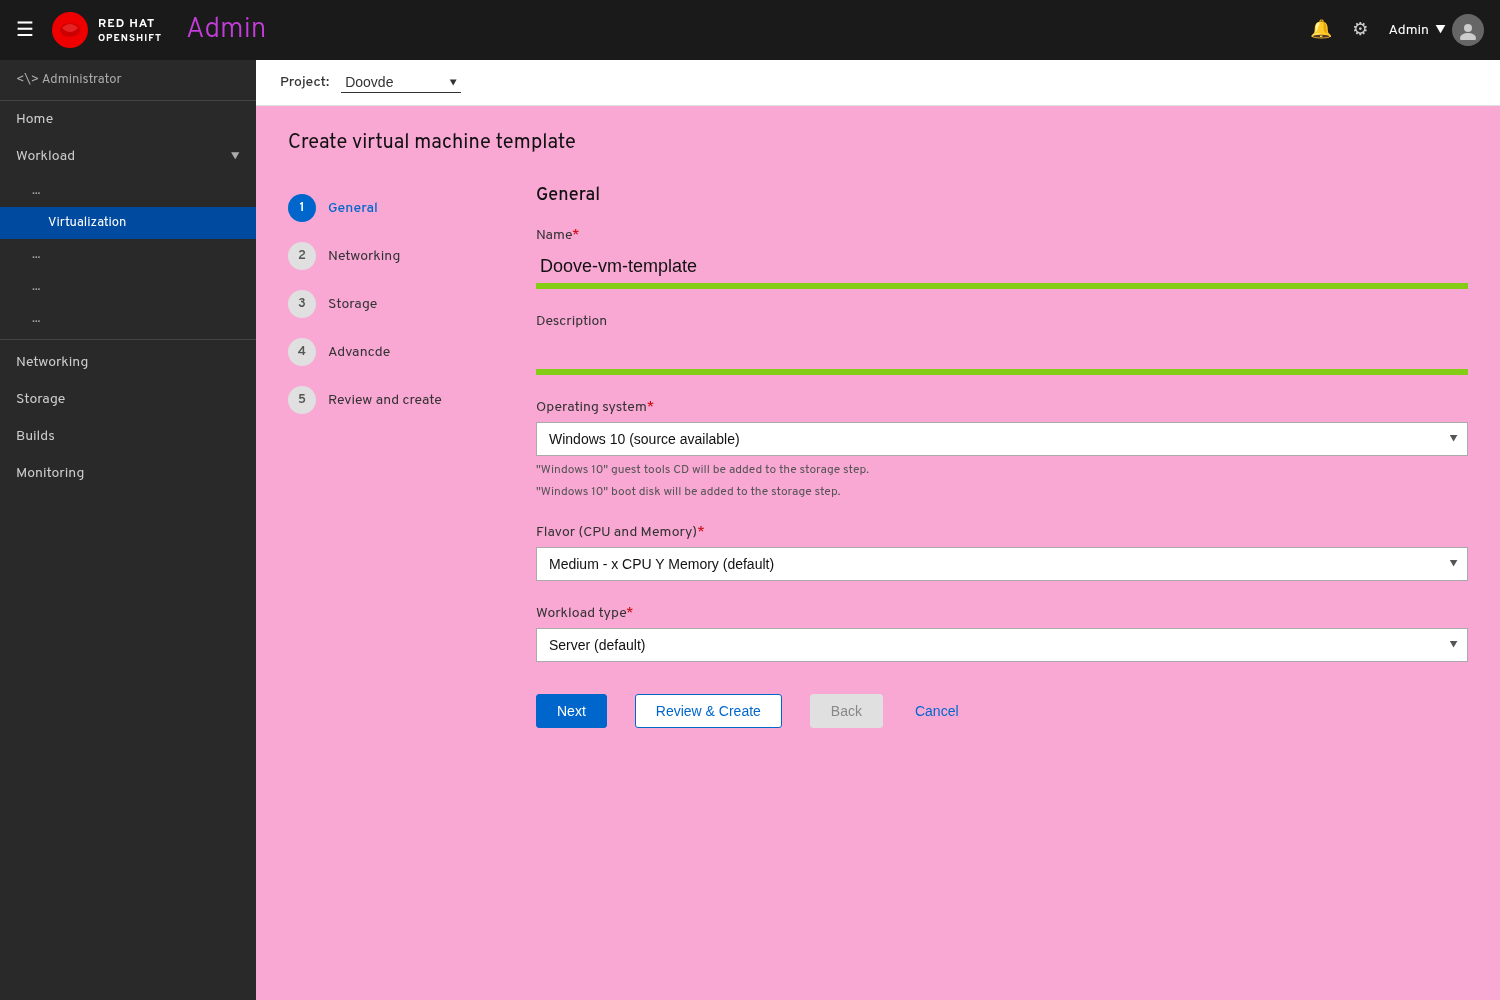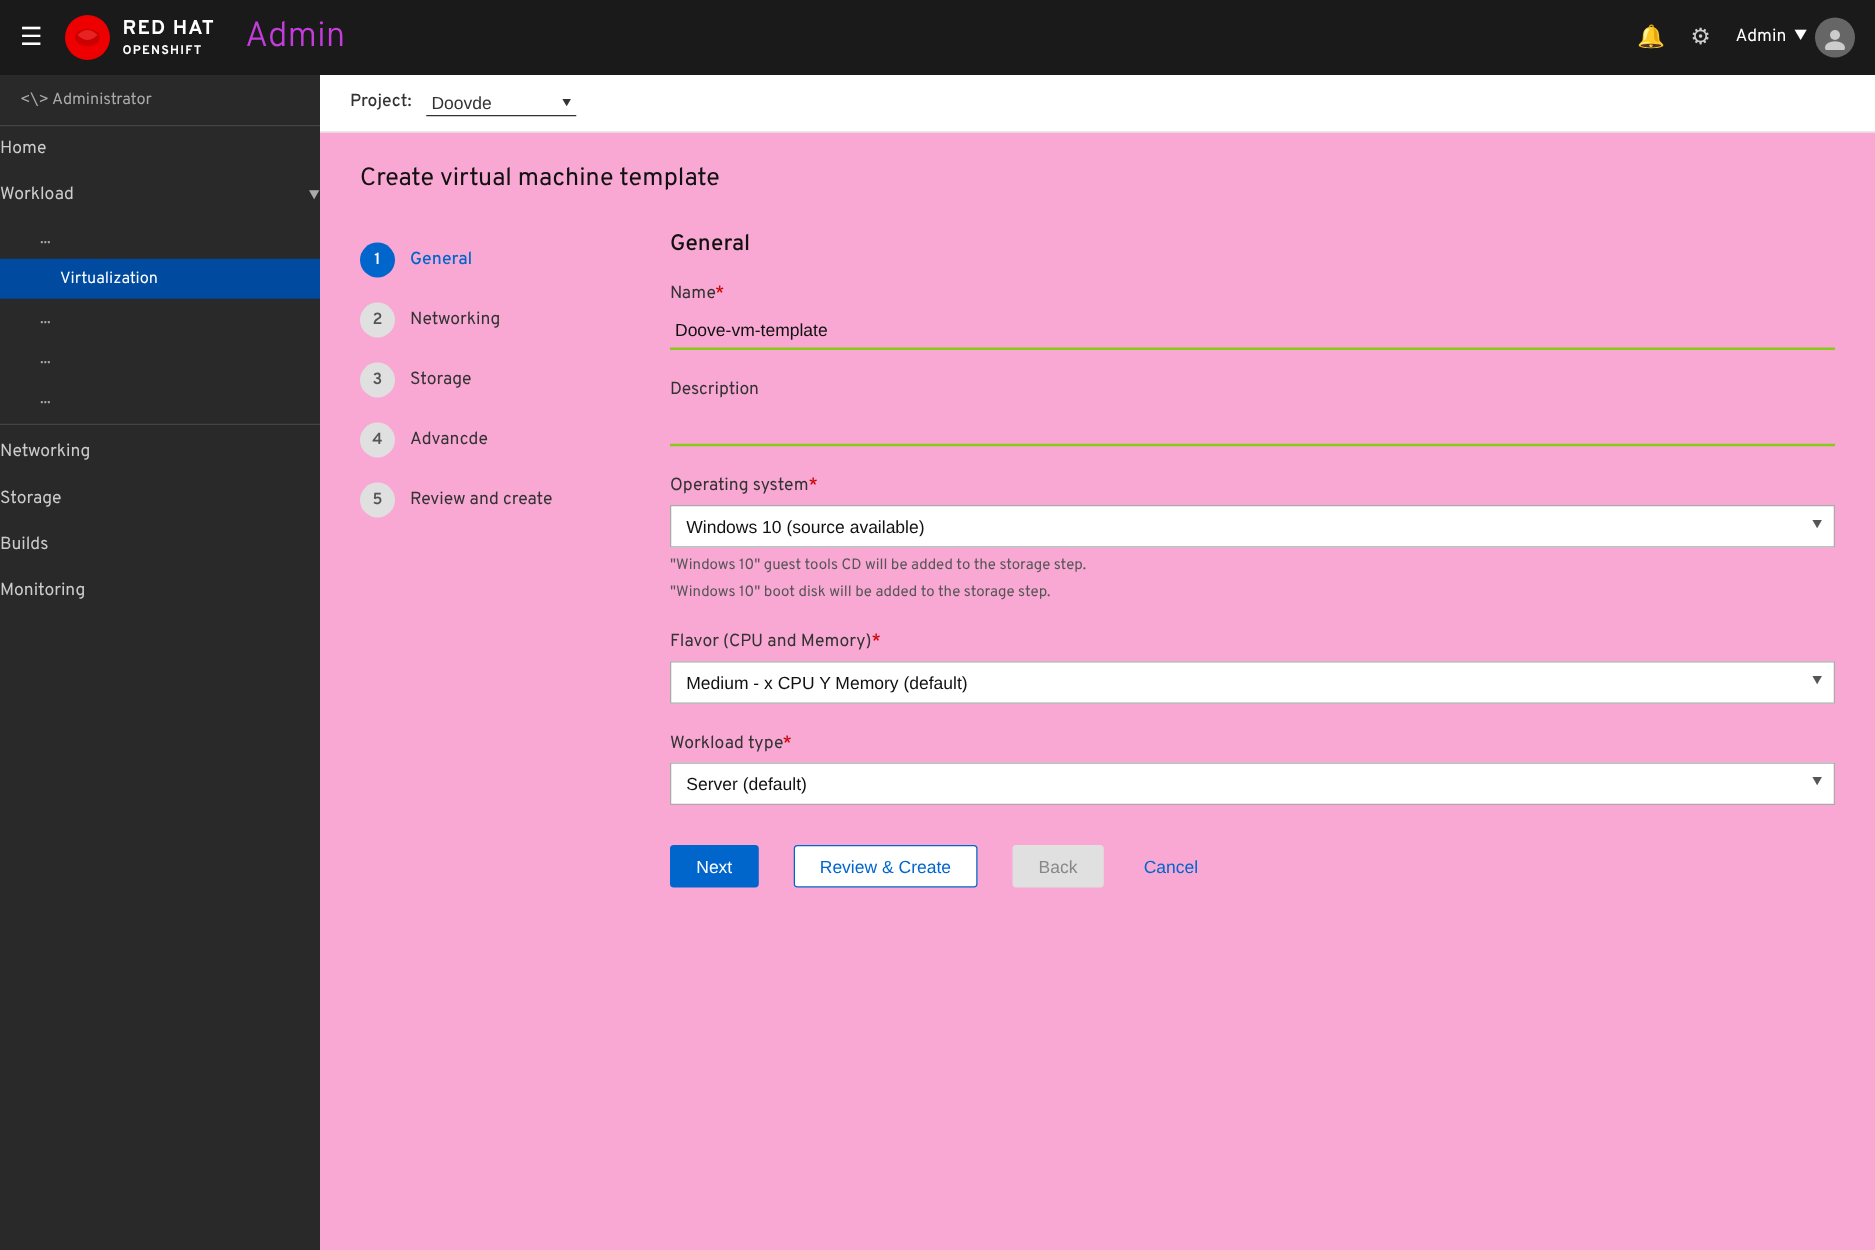--- a/index.html
+++ b/index.html
@@ -89,21 +89,21 @@
       padding: 12px 16px;
       color: #aaa;
       font-size: 13px;
       border-bottom: 1px solid #444;
       display: flex;
       align-items: center;
       gap: 4px;
       text-align: center;
     }
     .sidebar-item {
-      padding: 10px 0;
+      padding: 10px 16px;
       color: #ccc;
       cursor: pointer;
       display: flex;
       align-items: center;
       justify-content: space-between;
       font-size: 14px;
       transition: background 0.15s;
     }
     .sidebar-item-label { flex: 1; }
     .sidebar-item-chevron { color: #aaa; font-size: 12px; }
@@ -236,23 +236,23 @@
       color: #333;
       margin-bottom: 6px;
       display: block;
     }
     .form-label .required {
       color: #c00;
     }
     .form-input {
       width: 100%;
       border: none;
-      border-bottom: 2px solid #84cc16;
+      border-bottom: 6px solid #84cc16;
       padding: 6px 4px;
-      font-size: 14px;
+      font-size: 18px;
       outline: none;
       background: transparent;
       color: #111;
     }
     .form-select-wrap {
       position: relative;
     }
     .form-select {
       width: 100%;
       border: 1px solid #aaa;
@@ -343,21 +343,21 @@
 <div class="topbar">
   <span class="topbar-hamburger">☰</span>
   <div class="topbar-logo">
 
     <svg class="topbar-logo-icon" viewBox="0 0 40 40">
       <circle cx="20" cy="20" r="18" fill="#ee0000"></circle>
       <ellipse cx="20" cy="20" rx="10" ry="7" fill="#cc0000"></ellipse>
       <path d="M12 18 Q20 10 28 18 Q20 26 12 18Z" fill="#ff4444" opacity="0.5"></path>
     </svg>
     <div>
-      <div style="color:#fff; font-size:16px; font-weight:700; letter-spacing:1px;">RED HAT</div>
+      <div style="color:#fff; font-size:12px; font-weight:700; letter-spacing:1px;">RED HAT</div>
       <div style="color:#fff; font-size:10px; font-weight:700; letter-spacing:1px;">OPENSHIFT</div>
     </div>
   </div>
   <div class="topbar-title">Admin</div>
   <div class="topbar-icons">
     <span class="topbar-icon">🔔</span>
     <span class="topbar-icon">⚙</span>
     <div class="topbar-user">
       <span>Admin</span>
       <span>▼</span>

